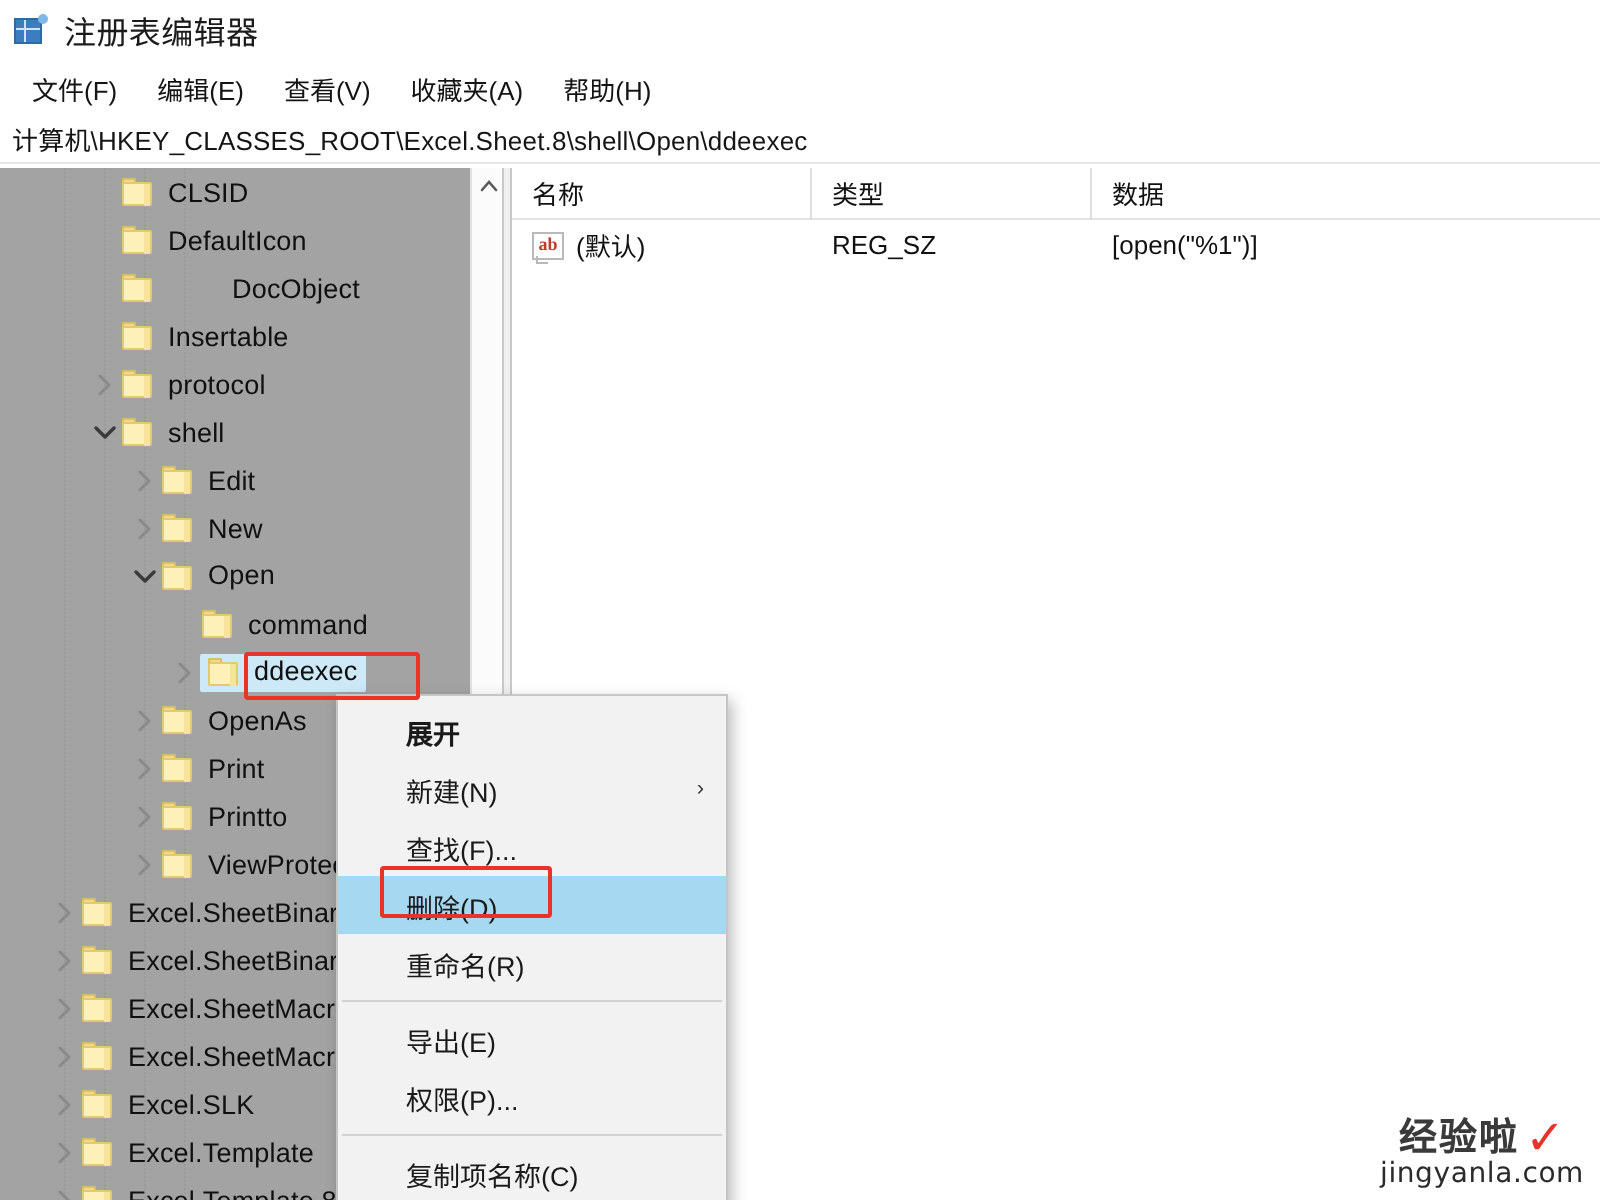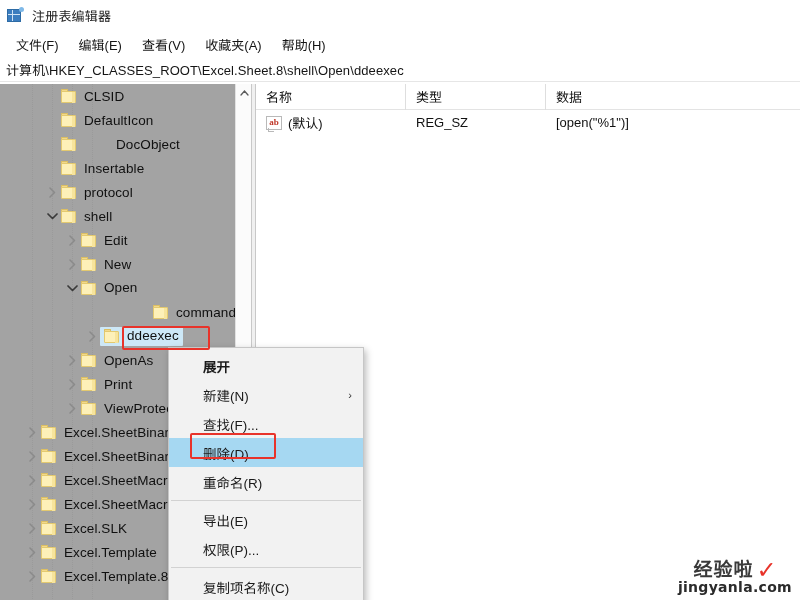--- a/index.html
+++ b/index.html
@@ -46,21 +46,21 @@
     content: ""; position: absolute;
     left: 4px; top: 0; width: 1px; height: 11px;
     background: #cfe3f5;
   }
   .app-icon .dot {
     position: absolute; right: 0; top: 0;
     width: 5px; height: 5px; border-radius: 50%;
     background: #7fb9e8;
   }
   .title-text {
-    font-size: 13px; color: #1b1b1b;
+    font-size: 16px; color: #1b1b1b;
     letter-spacing: .2px;
   }
 
   
   .menubar {
     position: absolute; left: 0; top: 32px;
     width: 800px; height: 24px;
     display: flex; align-items: center;
     padding-left: 8px;
     background: #ffffff;
@@ -307,21 +307,21 @@
     letter-spacing: 1px;
     text-shadow: 1px 1px 0 #ffffff, -1px -1px 0 #ffffff,
                  1px -1px 0 #ffffff, -1px 1px 0 #ffffff;
     line-height: 1;
   }
   .watermark .wm-check {
     font-size: 24px; color: #e8332a; font-weight: bold;
     line-height: .8;
   }
   .watermark .wm-url {
-    font-size: 14px; font-weight: bold;
+    font-size: 14px; font-weight: normal;
     color: #2b2b2b;
     font-family: "DejaVu Sans", sans-serif;
     letter-spacing: .3px;
     margin-top: 1px;
     line-height: 1;
   }
 </style>
 </head>
 <body>
 
@@ -458,21 +458,21 @@
               </svg>
             </div>
             <div class="label-wrap" style="display: flex; align-items: flex-start;">
               <div class="folder">
                 <div class="tab"></div>
                 <div class="body"></div>
               </div>
               <div class="label">Open</div>
             </div>
           </div>
-          <div class="row" style="padding-left: 84px; justify-content: space-between;">
+          <div class="row" style="padding-left: 84px;">
             <div class="twisty"></div>
             <div class="label-wrap" style="display: flex; align-items: center;">
               <div class="folder">
                 <div class="tab"></div>
                 <div class="body"></div>
               </div>
               <div class="label">command</div>
             </div>
           </div>
           <div class="row selected" style="padding-left: 84px;">
@@ -508,20 +508,34 @@
               <svg width="7" height="11" viewBox="0 0 7 11">
                 <path d="M1 1 L5.5 5.5 L1 10" stroke="#8a8a8a" stroke-width="1.5" fill="none" stroke-linecap="round" stroke-linejoin="round"></path>
               </svg>
             </div>
             <div class="label-wrap" style="display: flex; align-items: center;">
               <div class="folder">
                 <div class="tab"></div>
                 <div class="body"></div>
               </div>
               <div class="label">Print</div>
+            </div>
+          </div>
+          <div class="row" style="padding-left: 64px;">
+            <div class="twisty">
+              <svg width="7" height="11" viewBox="0 0 7 11">
+                <path d="M1 1 L5.5 5.5 L1 10" stroke="#8a8a8a" stroke-width="1.5" fill="none" stroke-linecap="round" stroke-linejoin="round"></path>
+              </svg>
+            </div>
+            <div class="label-wrap" style="display: flex; align-items: center;">
+              <div class="folder">
+                <div class="tab"></div>
+                <div class="body"></div>
+              </div>
+              <div class="label">Printto</div>
             </div>
           </div>
           <div class="row" style="padding-left: 64px;">
             <div class="twisty">
               <svg width="7" height="11" viewBox="0 0 7 11">
                 <path d="M1 1 L5.5 5.5 L1 10" stroke="#8a8a8a" stroke-width="1.5" fill="none" stroke-linecap="round" stroke-linejoin="round"></path>
               </svg>
             </div>
             <div class="label-wrap" style="display: flex; align-items: center;">
               <div class="folder">

